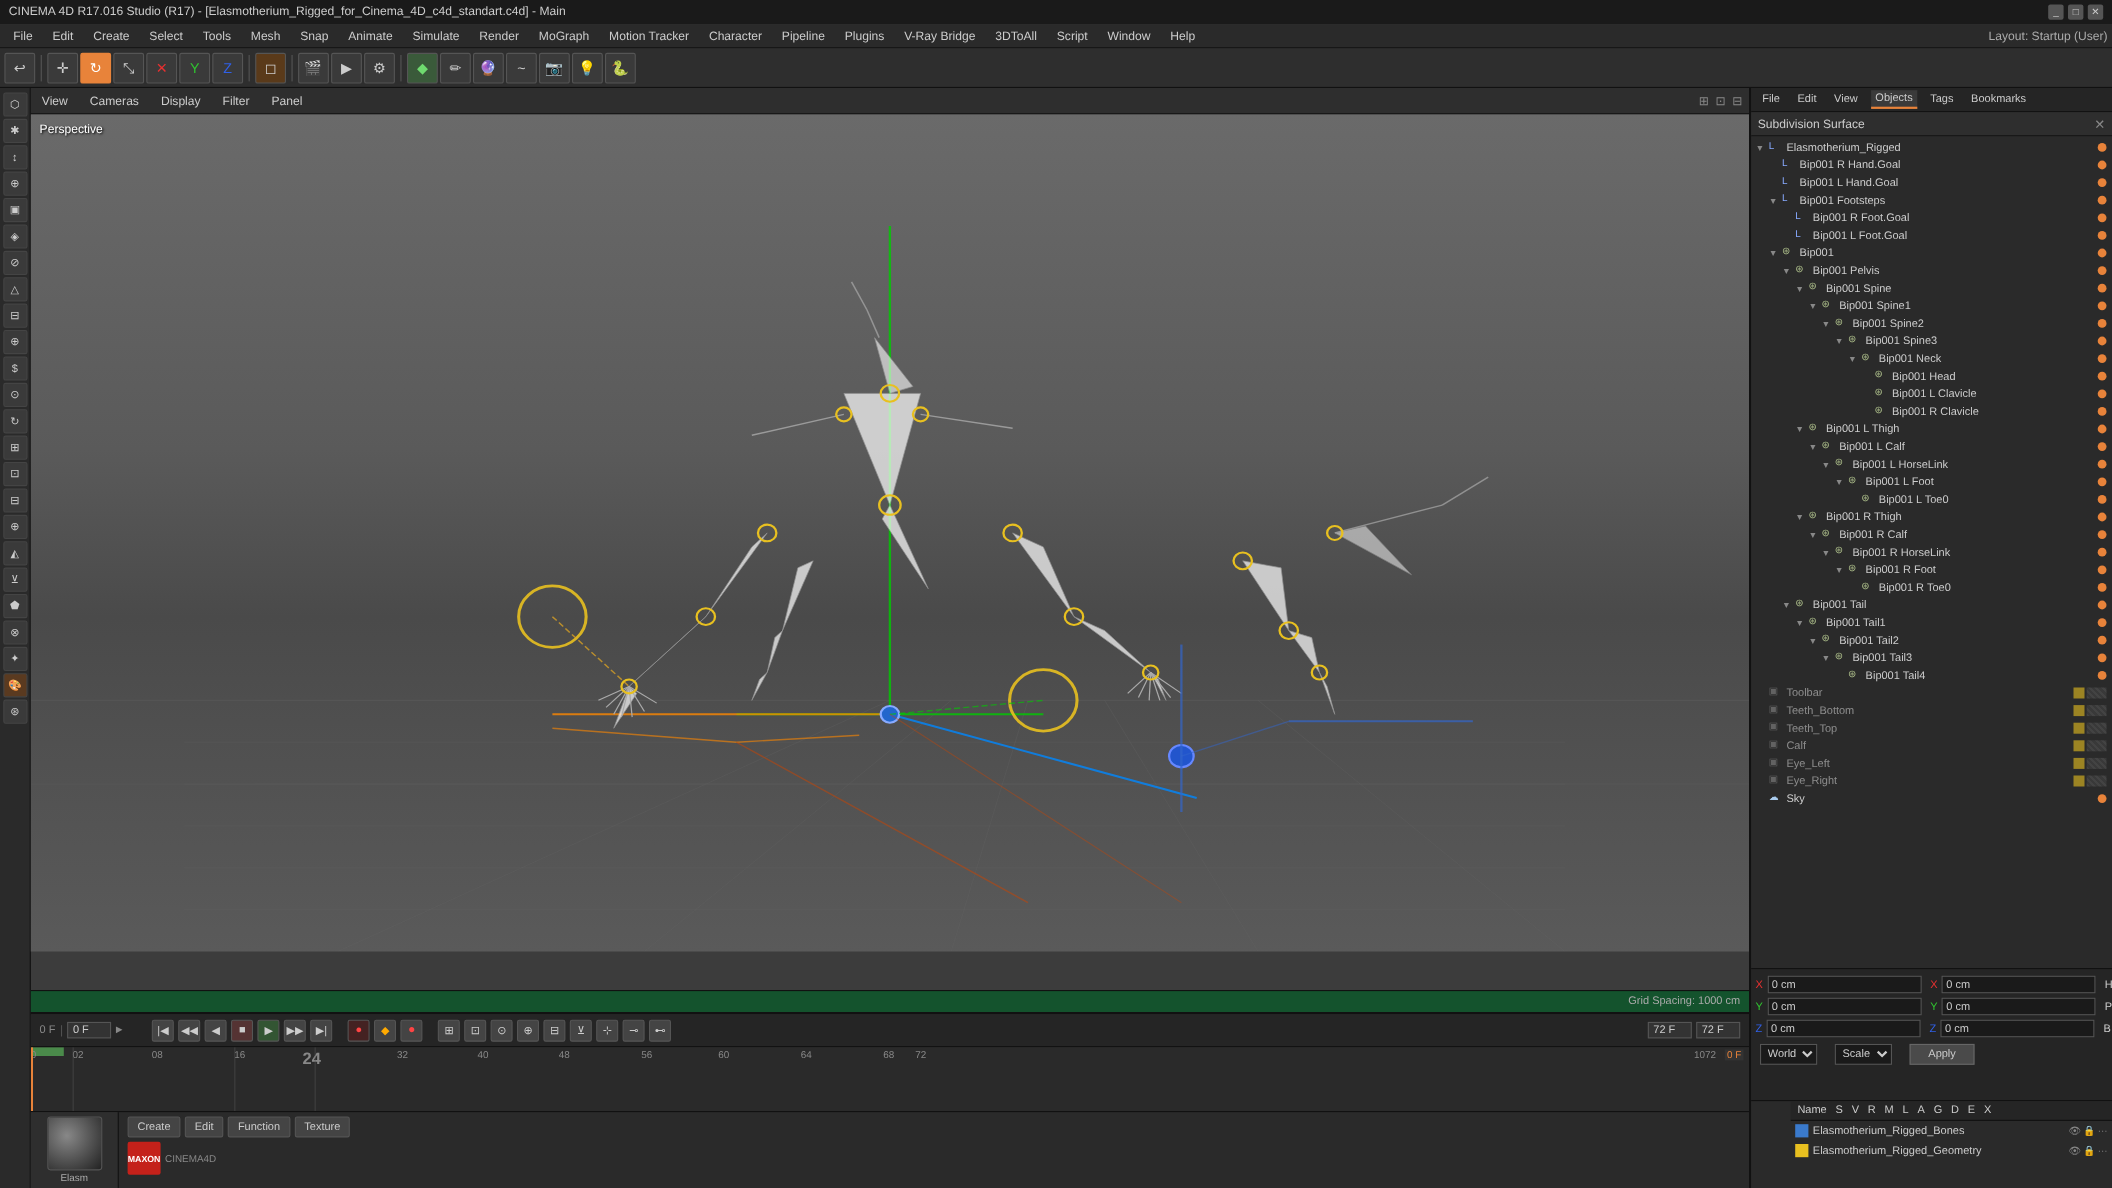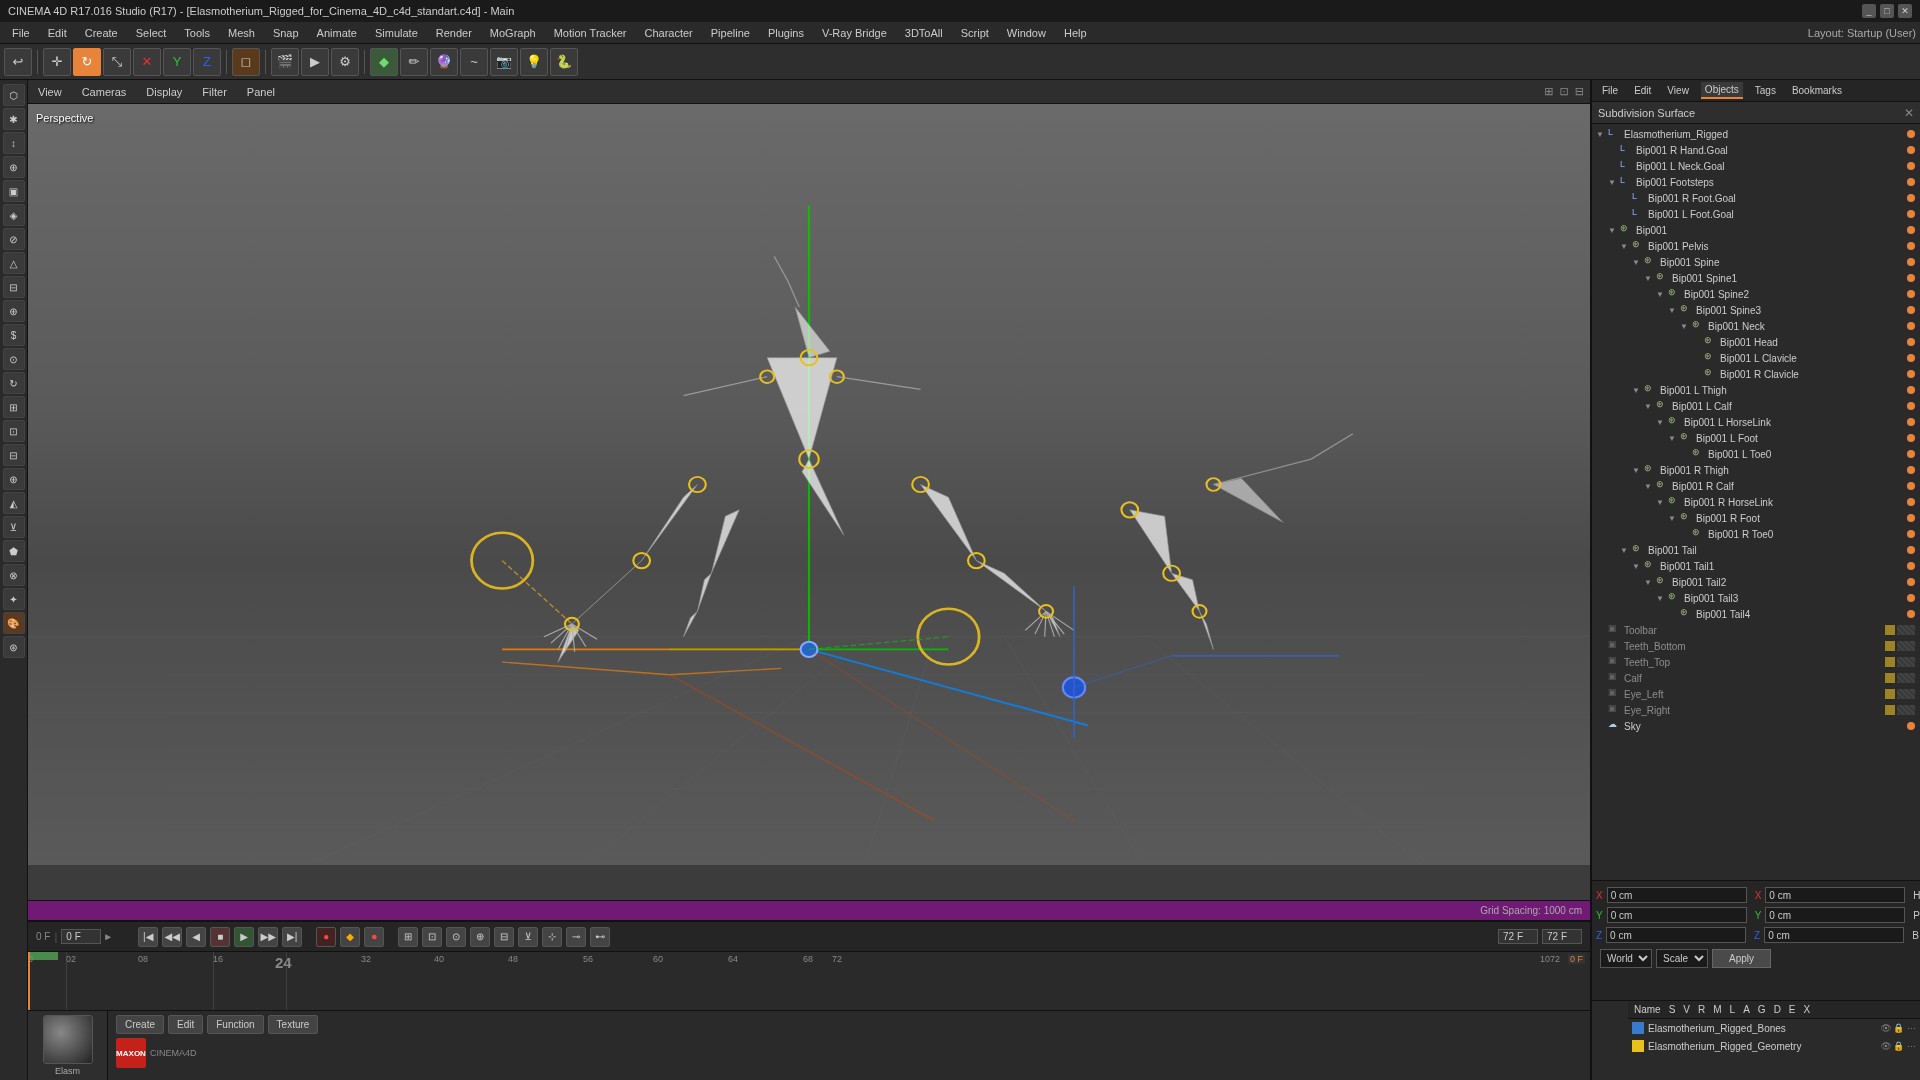--- a/index.html
+++ b/index.html
@@ -28,21 +28,21 @@
     .left-tool { width: 22px; height: 22px; background: #3a3a3a; border: 1px solid #444; border-radius: 2px; display: flex; align-items: center; justify-content: center; cursor: pointer; color: #ccc; font-size: 10px; }
     #viewport-topbar { height: 24px; background: #2e2e2e; display: flex; align-items: center; padding: 0 6px; gap: 12px; border-bottom: 1px solid #111; }
     .viewport-menu { color: #ccc; font-size: 11px; cursor: pointer; padding: 2px 4px; }
     #viewport { flex: 1; position: relative; background: linear-gradient(180deg, #6a6a6a 0%, #5a5a5a 40%, #4a4a4a 60%, #5a5a5a 100%); overflow: hidden; }
     #perspective-label { position: absolute; top: 8px; left: 8px; color: #fff; font-size: 11px; font-weight: normal; text-shadow: 1px 1px 2px #000; }
     
     
     #skeleton-svg { position: absolute; top: 0; left: 0; width: 100%; height: 100%; }
 
     
-    #viewport-status { height: 20px; background: #701a75; display: flex; align-items: center; padding: 0 8px; border-top: 1px solid #111; margin-top: 35px; }
+    #viewport-status { height: 20px; background: #14532d; display: flex; align-items: center; padding: 0 8px; border-top: 1px solid #111; margin-top: 35px; }
     #grid-spacing { margin-left: auto; color: #aaa; font-size: 10px; }
 
     
     #timeline { height: 90px; background: #2a2a2a; border-top: 2px solid #111; display: flex; flex-direction: column; }
     #timeline-controls { height: 30px; background: #252525; display: flex; align-items: center; padding: 0 8px; gap: 4px; border-bottom: 1px solid #111; }
     .timeline-frame { color: #ccc; font-size: 10px; background: #333; border: 1px solid #555; padding: 1px 4px; width: 40px; }
     .tl-btn { width: 20px; height: 20px; background: #444; border: 1px solid #555; border-radius: 2px; display: flex; align-items: center; justify-content: center; cursor: pointer; color: #ccc; font-size: 10px; margin: 0 1px; }
 
     
     #bottom-panel { height: 70px; background: #2a2a2a; border-top: 1px solid #111; display: flex; }
@@ -66,21 +66,21 @@
     .tree-arrow { width: 12px; font-size: 8px; color: #888; }
     .tree-icon { width: 14px; height: 14px; margin-right: 2px; font-size: 9px; }
     .tree-label { flex: 1; font-size: 10px; color: #ccc; }
     .tree-dot { width: 8px; height: 8px; border-radius: 50%; background: #e8833a; margin: 0 1px; }
 
     
     #coord-panel { height: 120px; background: #252525; border-top: 1px solid #111; padding: 4px; }
     .coord-row { display: flex; align-items: center; height: 20px; gap: 4px; }
     .coord-label { width: 14px; font-size: 10px; color: #ccc; }
     .coord-input { flex: 1; background: #1a1a1a; border: 1px solid #555; color: #ccc; font-size: 10px; padding: 1px 3px; height: 16px; }
-    #coord-buttons { display: flex; align-items: center; gap: 4px; padding: 4px; }
+    #coord-buttons { display: flex; align-items: center; gap: 16px; padding: 4px; }
     .coord-dropdown { background: #1a1a1a; border: 1px solid #555; color: #ccc; font-size: 10px; padding: 2px; }
     .apply-btn { background: #4a4a4a; border: 1px solid #666; color: #ccc; font-size: 10px; padding: 3px 16px; cursor: pointer; }
 
     
     #name-panel { height: 80px; background: #2a2a2a; border-top: 1px solid #111; padding-left: 36px; }
     #name-panel-header { height: 18px; background: #252525; display: flex; align-items: center; padding: 0 6px; gap: 8px; border-bottom: 1px solid #111; }
     .name-panel-tab { color: #ccc; font-size: 10px; cursor: pointer; }
     .name-row { display: flex; align-items: center; height: 18px; padding: 0 4px; cursor: pointer; }
     .name-color-box { width: 12px; height: 12px; margin-right: 4px; }
     .name-label { font-size: 10px; color: #ccc; flex: 1; }
@@ -448,21 +448,21 @@
         <span class="tree-arrow"></span>
         <span class="tree-icon" style="color:#88aaff;">L</span>
         <span class="tree-label">Bip001 R Hand.Goal</span>
         <span class="tree-dot"></span>
       </div>
 
       <div class="tree-item">
         <span class="tree-indent" style="width:16px;"></span>
         <span class="tree-arrow"></span>
         <span class="tree-icon" style="color:#88aaff;">L</span>
-        <span class="tree-label">Bip001 L Neck.Goal</span>
+        <span class="tree-label">Bip001 L Hand.Goal</span>
         <span class="tree-dot"></span>
       </div>
 
       <div class="tree-item">
         <span class="tree-indent" style="width:16px;"></span>
         <span class="tree-arrow">▼</span>
         <span class="tree-icon" style="color:#88aaff;">L</span>
         <span class="tree-label">Bip001 Footsteps</span>
         <span class="tree-dot"></span>
       </div>

